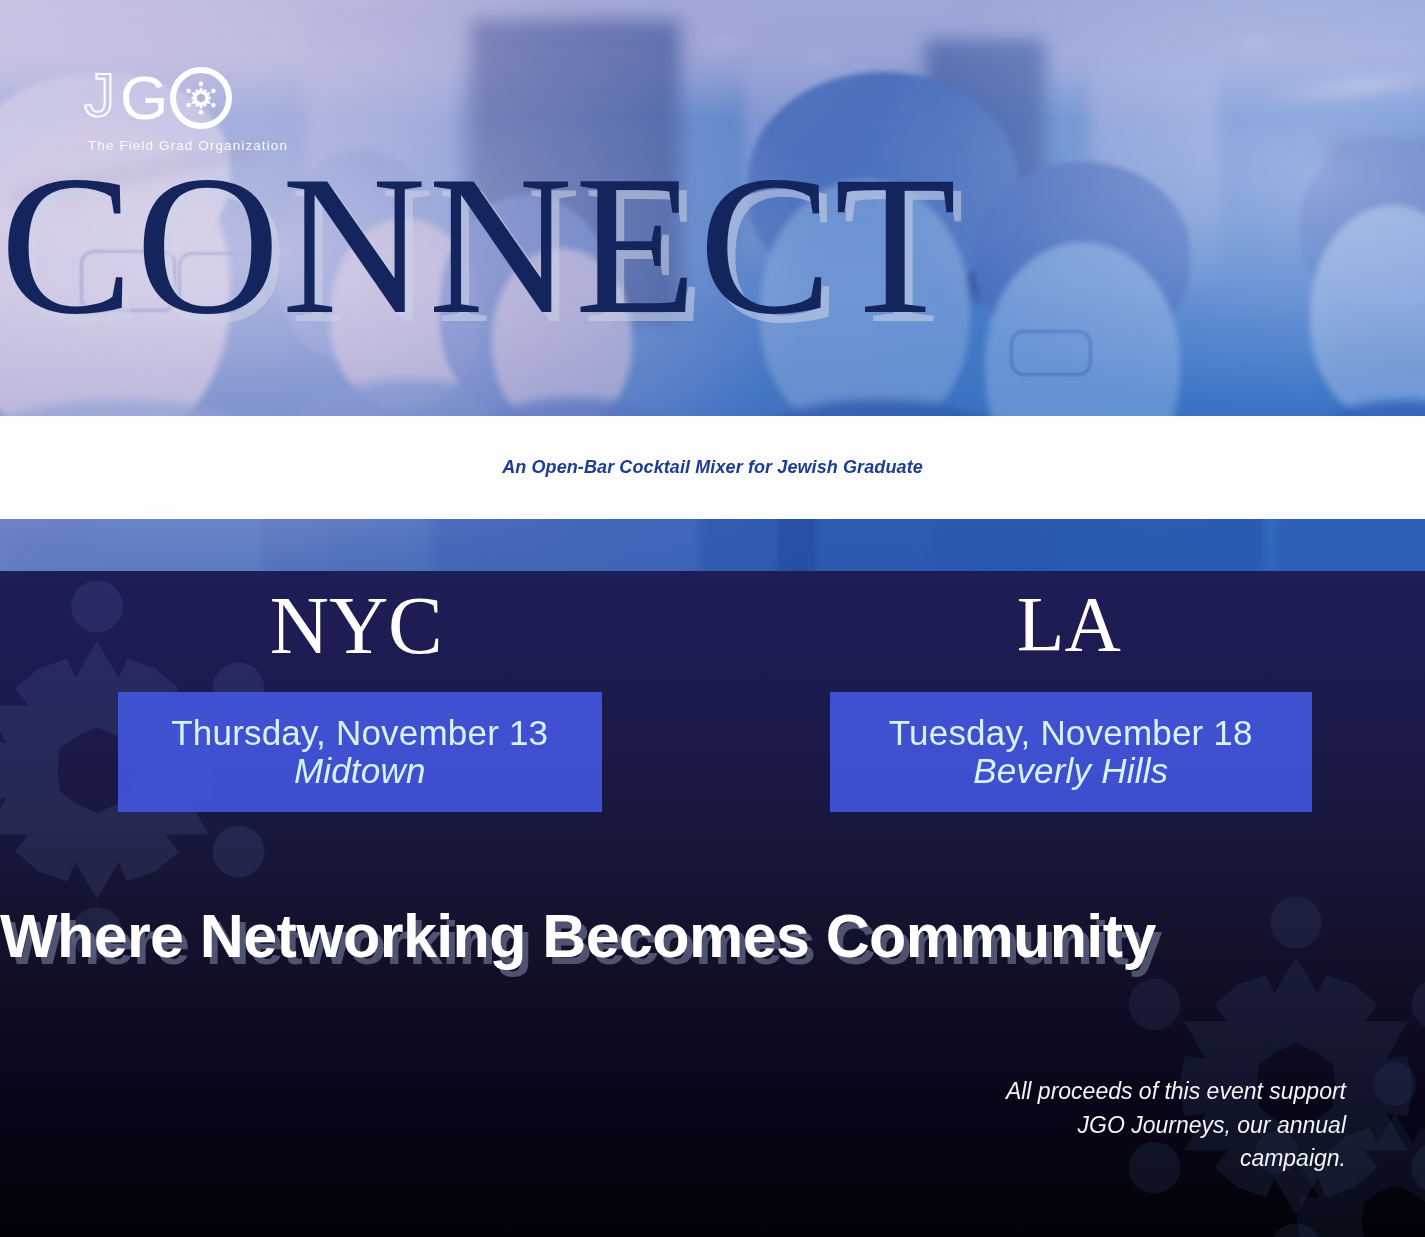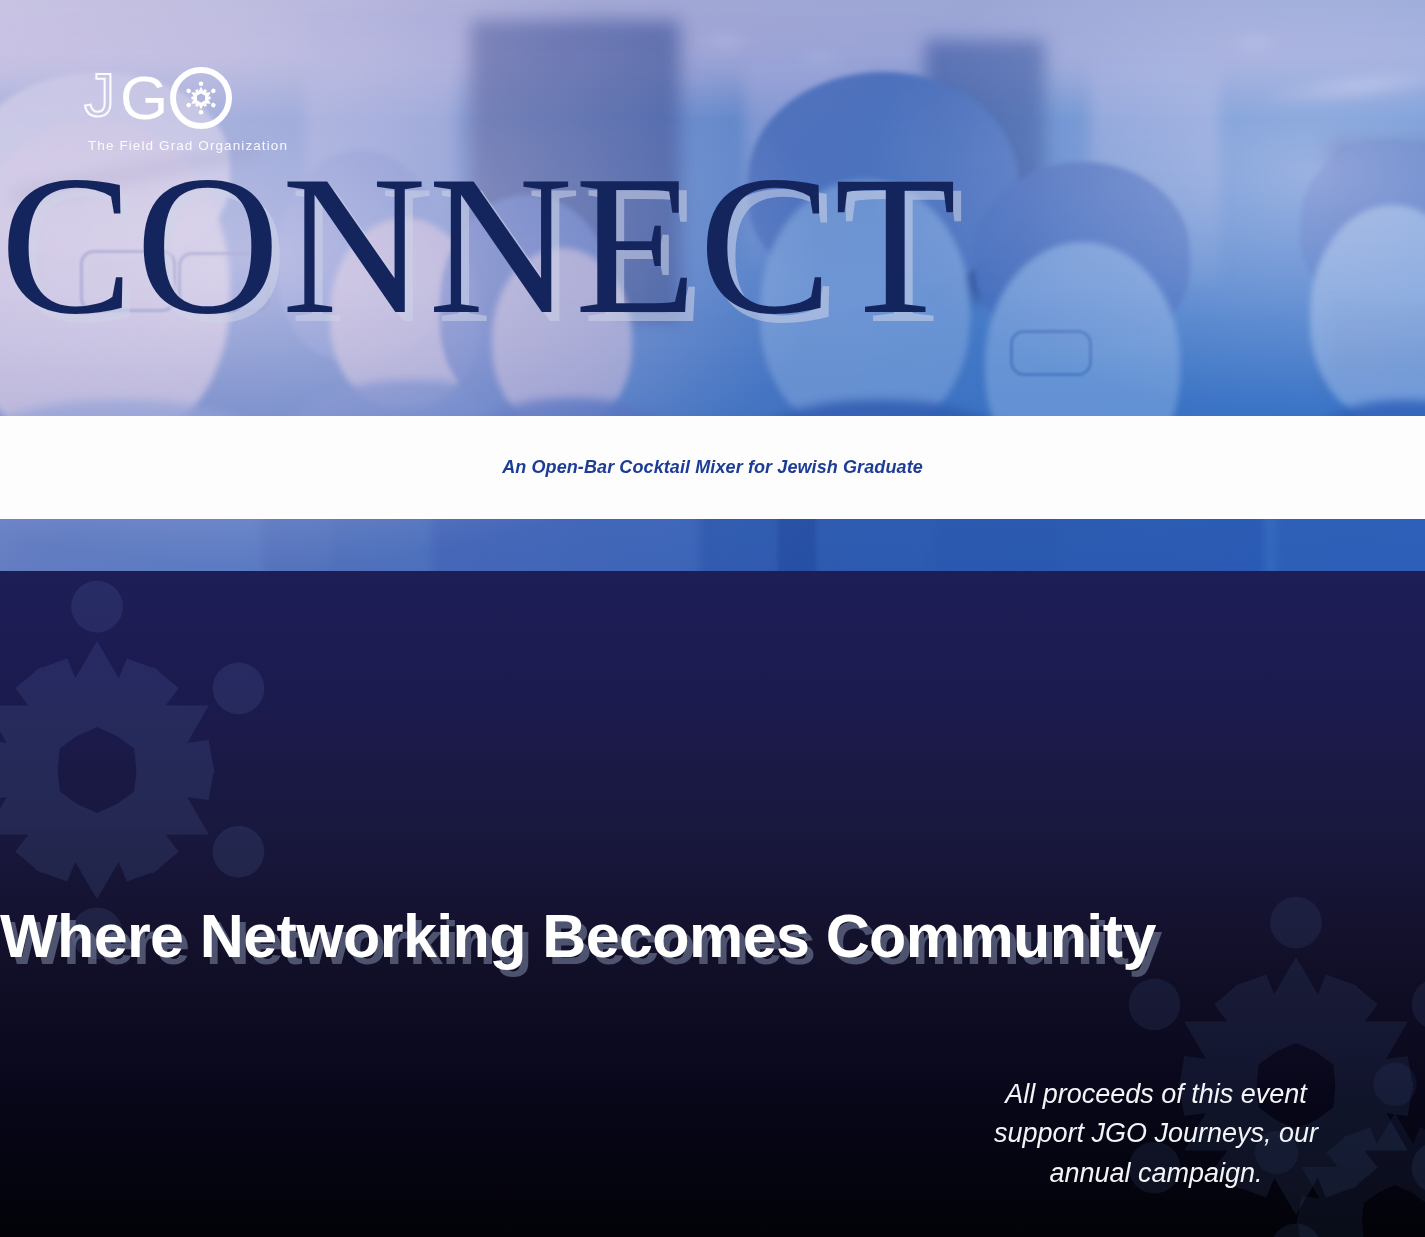--- a/index.html
+++ b/index.html
@@ -186,23 +186,23 @@
     position:absolute;left:0;right:0;top:330px;
     text-align:left;z-index:6;
     color:#ffffff;
     font-size:61px;font-weight:700;letter-spacing:-.6px;
     text-shadow:6px 7px 0 rgba(128,138,168,.55);
   }
 
   
   .footer{
     position:absolute;right:79px;top:504px;
-    width:380px;text-align:center;z-index:6;
+    width:380px;text-align:right;z-index:6;
     color:#f2f4f8;
-    font-size:27px;font-style:italic;line-height:1.46;font-weight:400;
+    font-size:23px;font-style:italic;line-height:1.46;font-weight:400;
     white-space:pre-line;
   }
 </style>
 </head>
 <body>
 
 <div id="flyer">
 
   <div class="photo-zone">
     <div class="photo-art">
@@ -394,20 +394,34 @@
             </g>
           <g transform="rotate(300 100 100)">
               <circle cx="100" cy="24" r="12"></circle>
               <path d="M100 40 L86 64 L74 52 L62 62 L82 88 L100 80 L118 88 L138 62 L126 52 L114 64 Z"></path>
             </g>
         </g>
       </svg>
     </div>
 
     <div class="cities">
+      <div class="city nyc">
+        <div class="city-name">NYC</div>
+        <div class="datebox">
+          <div class="date-day">Thursday, November 13</div>
+          <div class="date-place">Midtown</div>
+        </div>
+      </div>
+      <div class="city la">
+        <div class="city-name">LA</div>
+        <div class="datebox">
+          <div class="date-day">Tuesday, November 18</div>
+          <div class="date-place">Beverly Hills</div>
+        </div>
+      </div>
     </div>
 
     <div class="tagline">Where Networking Becomes Community</div>
 
     <div class="footer">All proceeds of this event  support JGO Journeys, our annual campaign.</div>
 
   </div>
 </div>
 
 </body></html>

